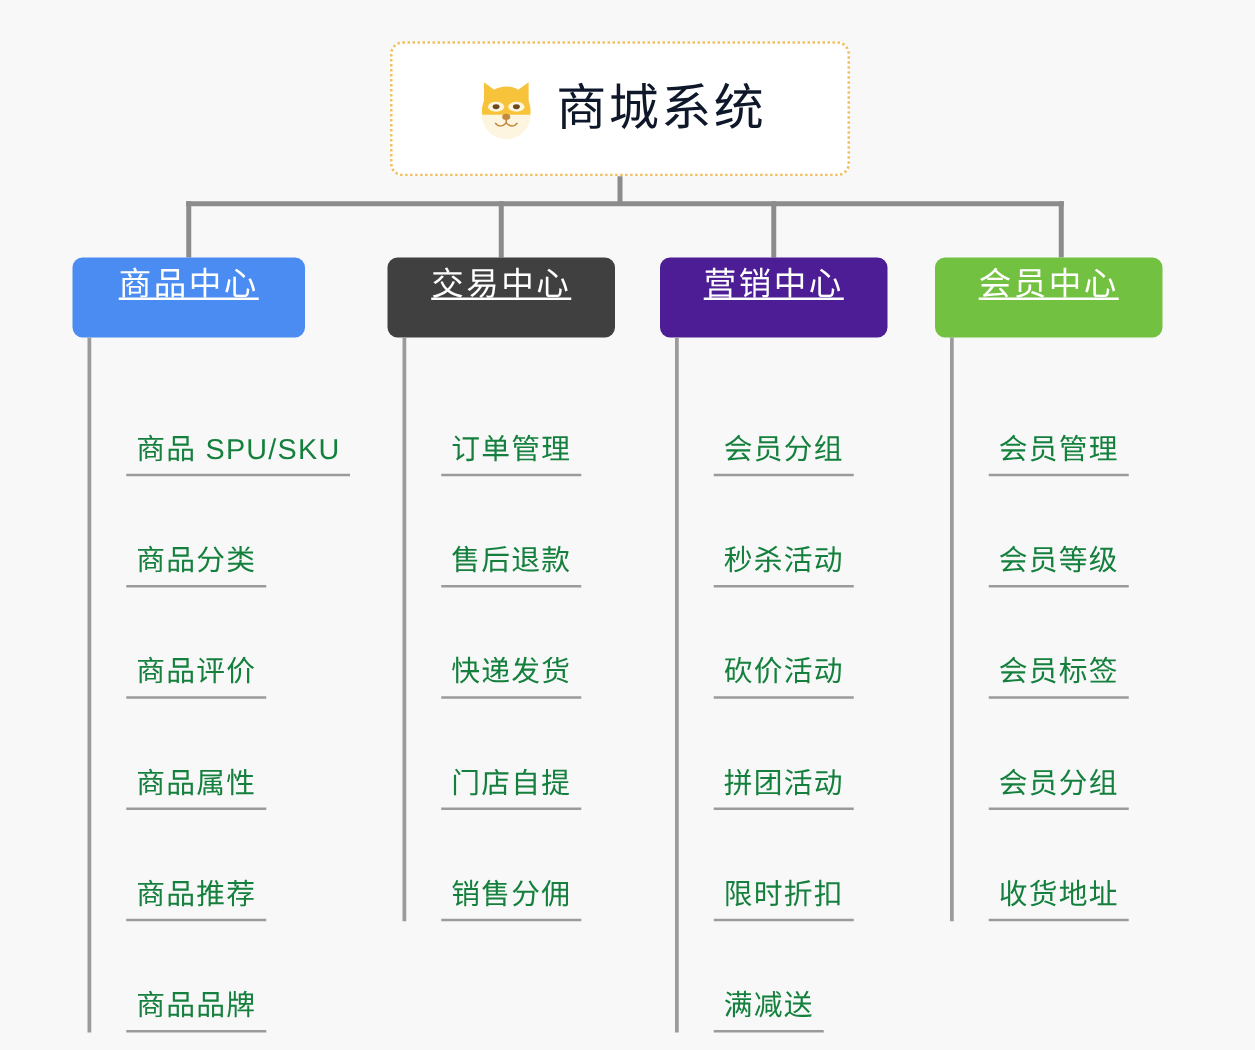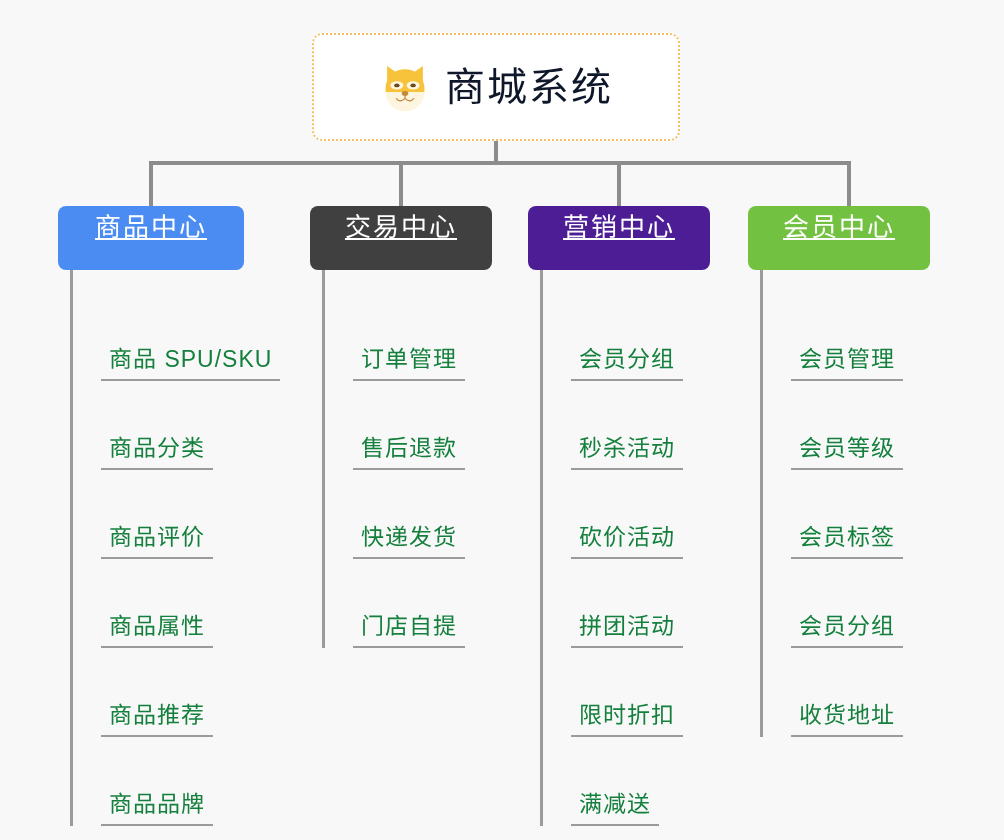--- a/index.html
+++ b/index.html
@@ -193,20 +193,23 @@
         </div>
       <div class="leaf-item">
           <span class="leaf-label">售后退款</span>
         </div>
       <div class="leaf-item">
           <span class="leaf-label">快递发货</span>
         </div>
       <div class="leaf-item">
           <span class="leaf-label">门店自提</span>
         </div>
+      <div class="leaf-item">
+          <span class="leaf-label">销售分佣</span>
+        </div>
     </div>
   </div>
 
   <div class="column" style="left:528px;width:182px">
     <div class="cat-header" style="background:#4c1d95">
       <span>营销中心</span>
     </div>
     <div class="leaf-list">
       <div class="leaf-item">
           <span class="leaf-label">会员分组</span>

